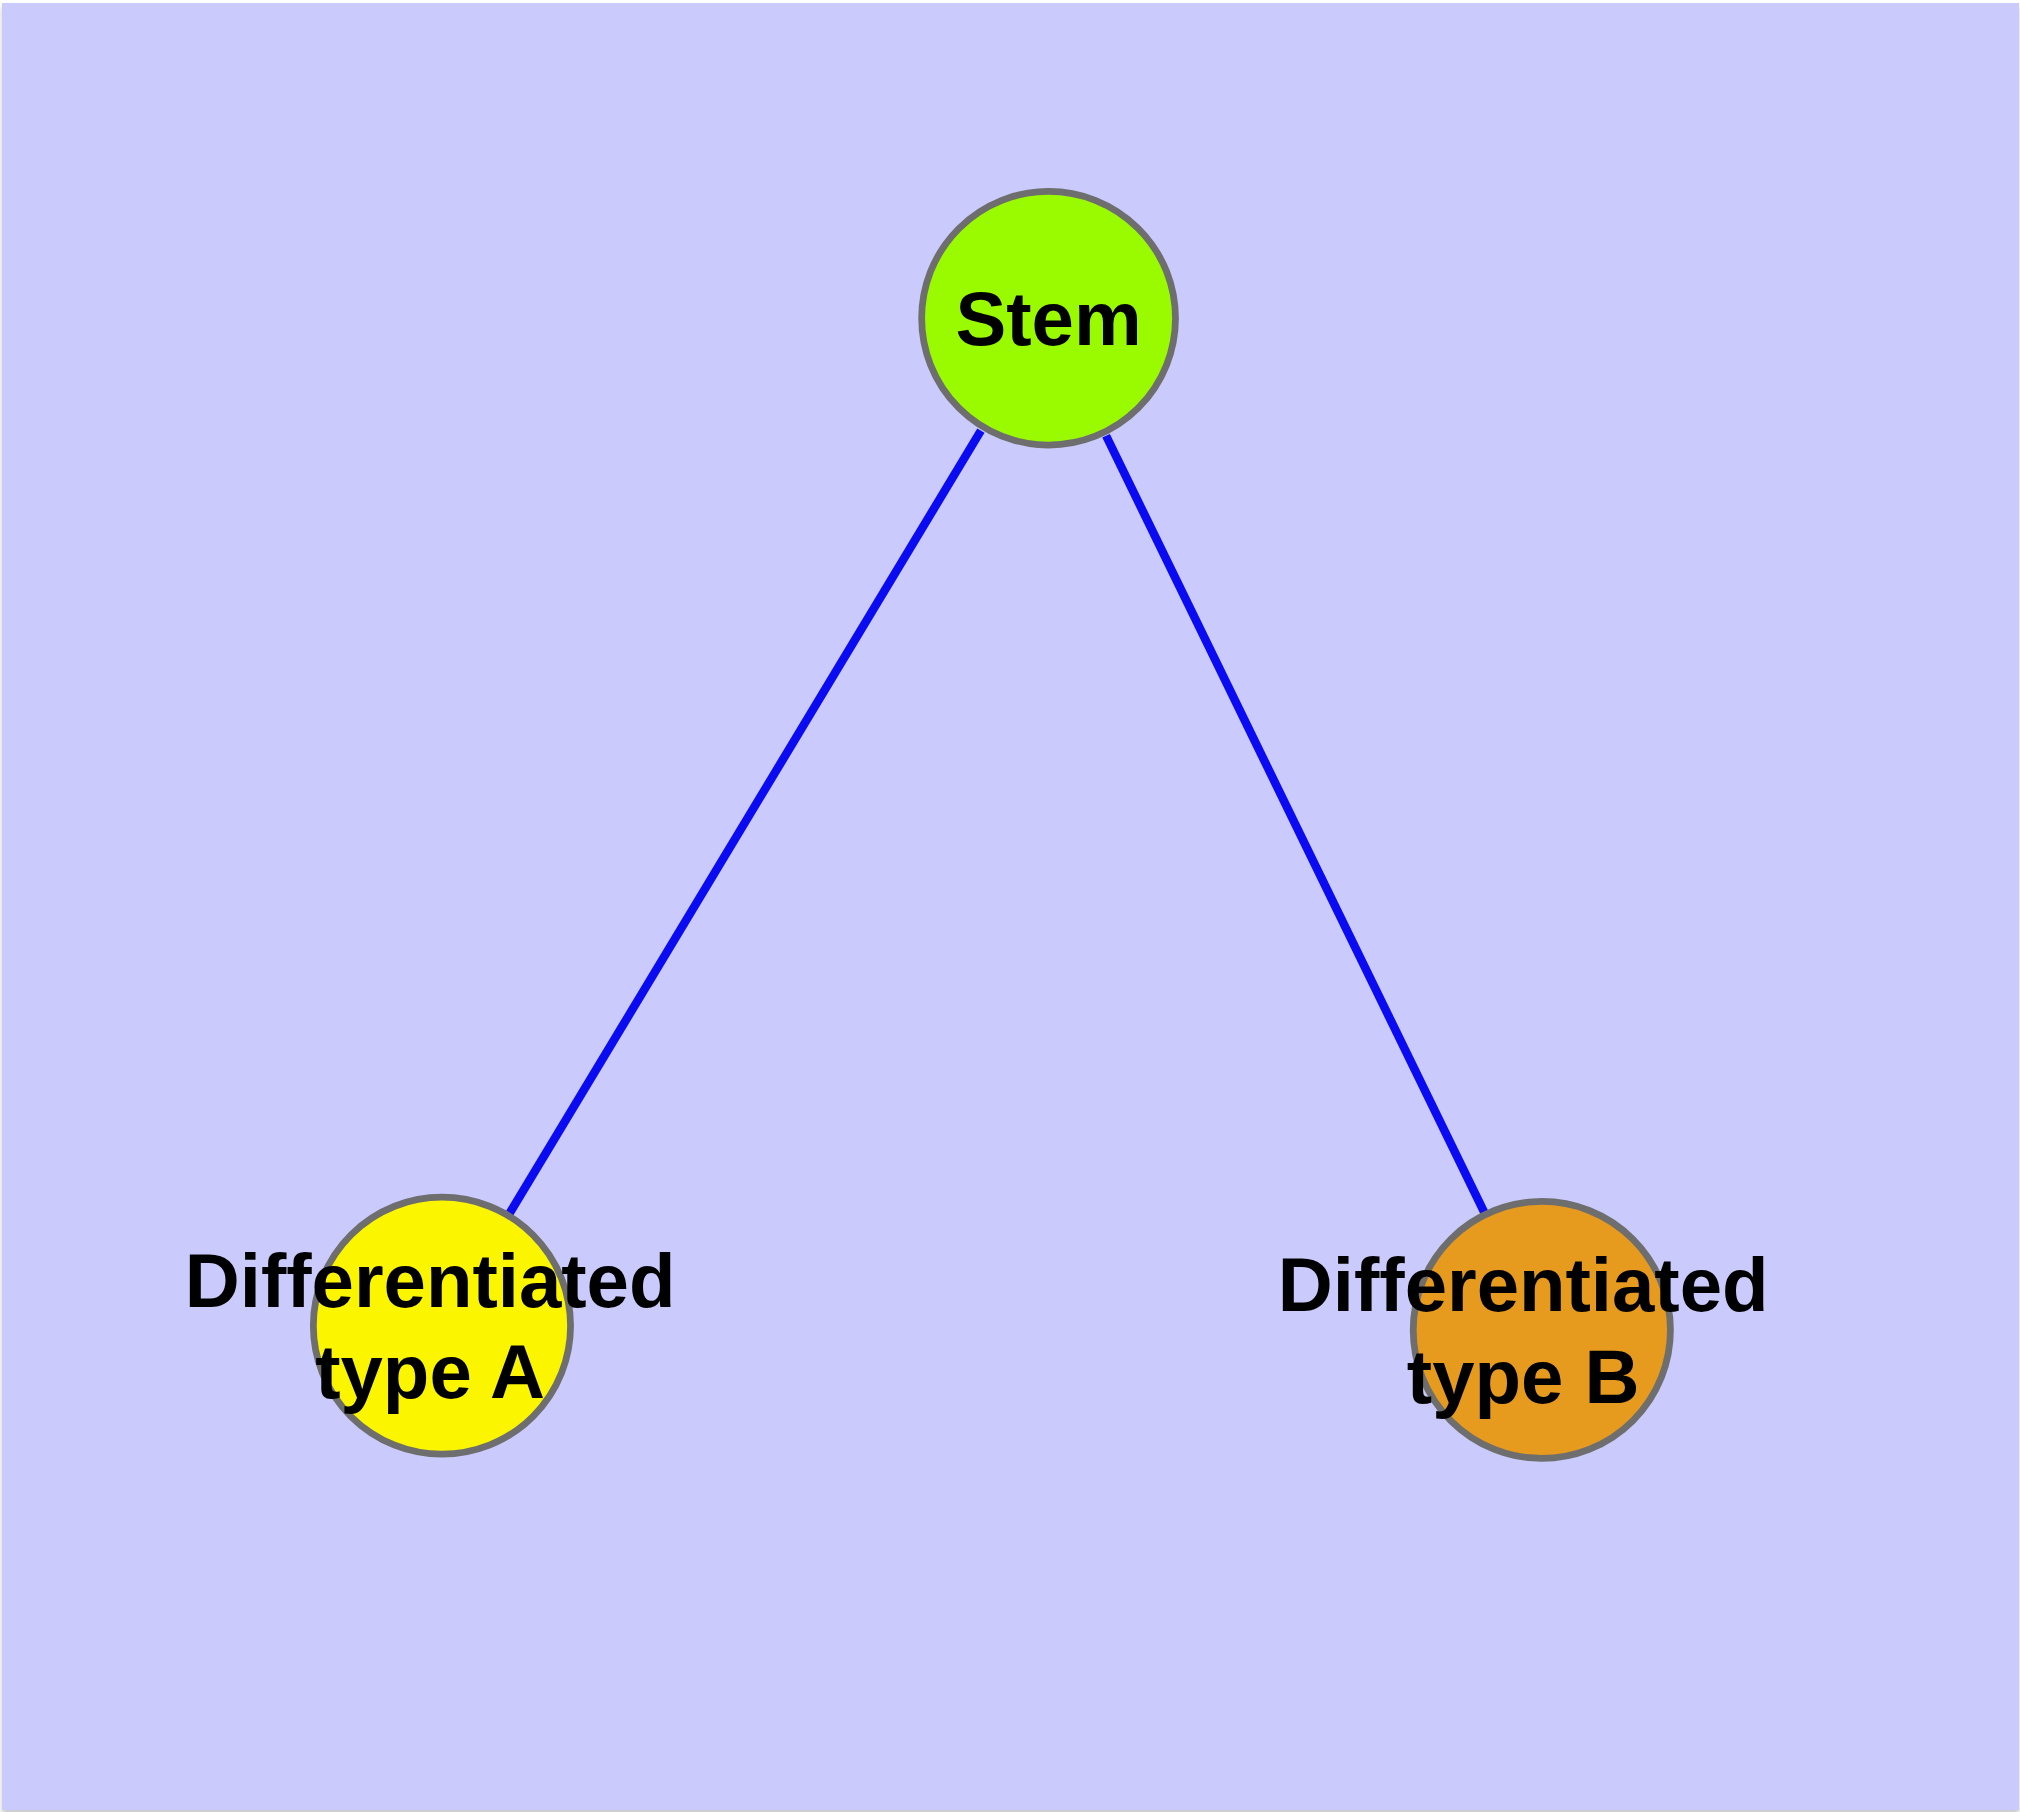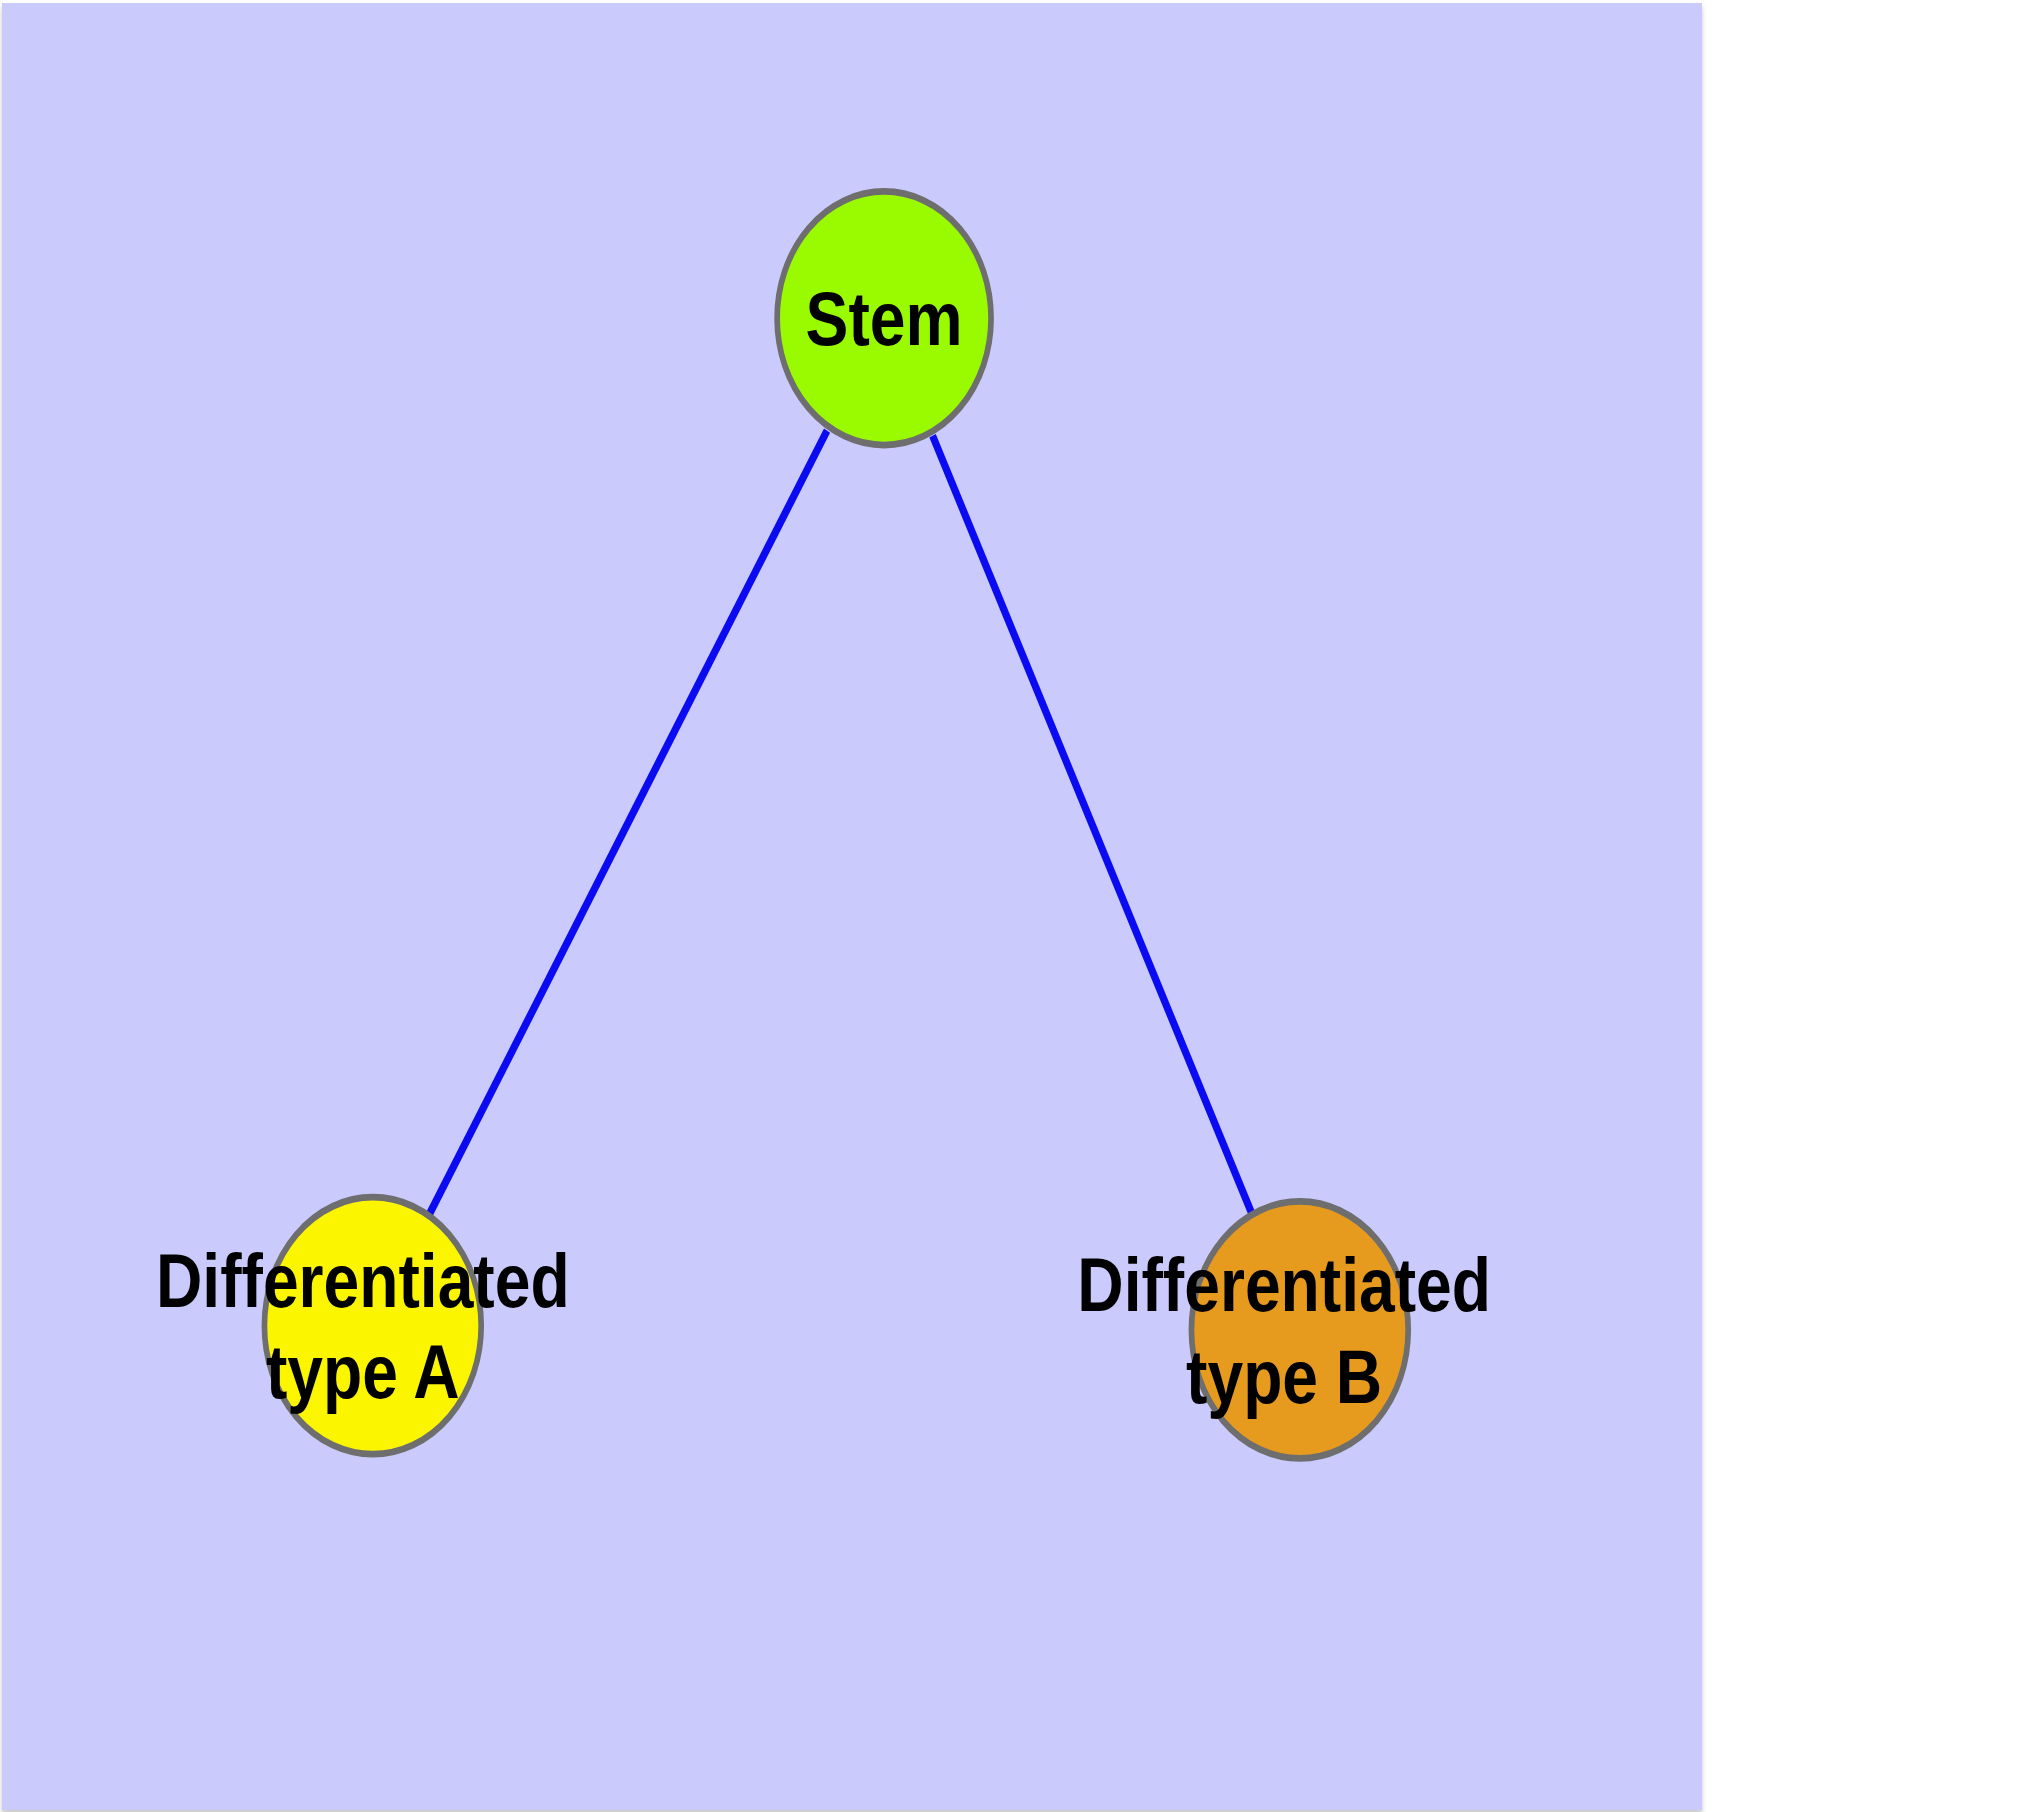--- a/index.html
+++ b/index.html
@@ -11,21 +11,21 @@
     height: 1812px;
     background: #ffffff;
     position: relative;
     overflow: hidden;
     font-family: "Liberation Sans", sans-serif;
   }
   .canvas {
     position: absolute;
     left: 1.7px;
     top: 2.5px;
-    width: 1700px;
+    width: 2017px;
     height: 1807px;
   }
   #graph-svg {
     width: 100%;
     height: 100%;
     display: block;
     
     filter: drop-shadow(0 4.2px 2.5px rgba(96,96,96,0.35));
   }
   .node-label {

